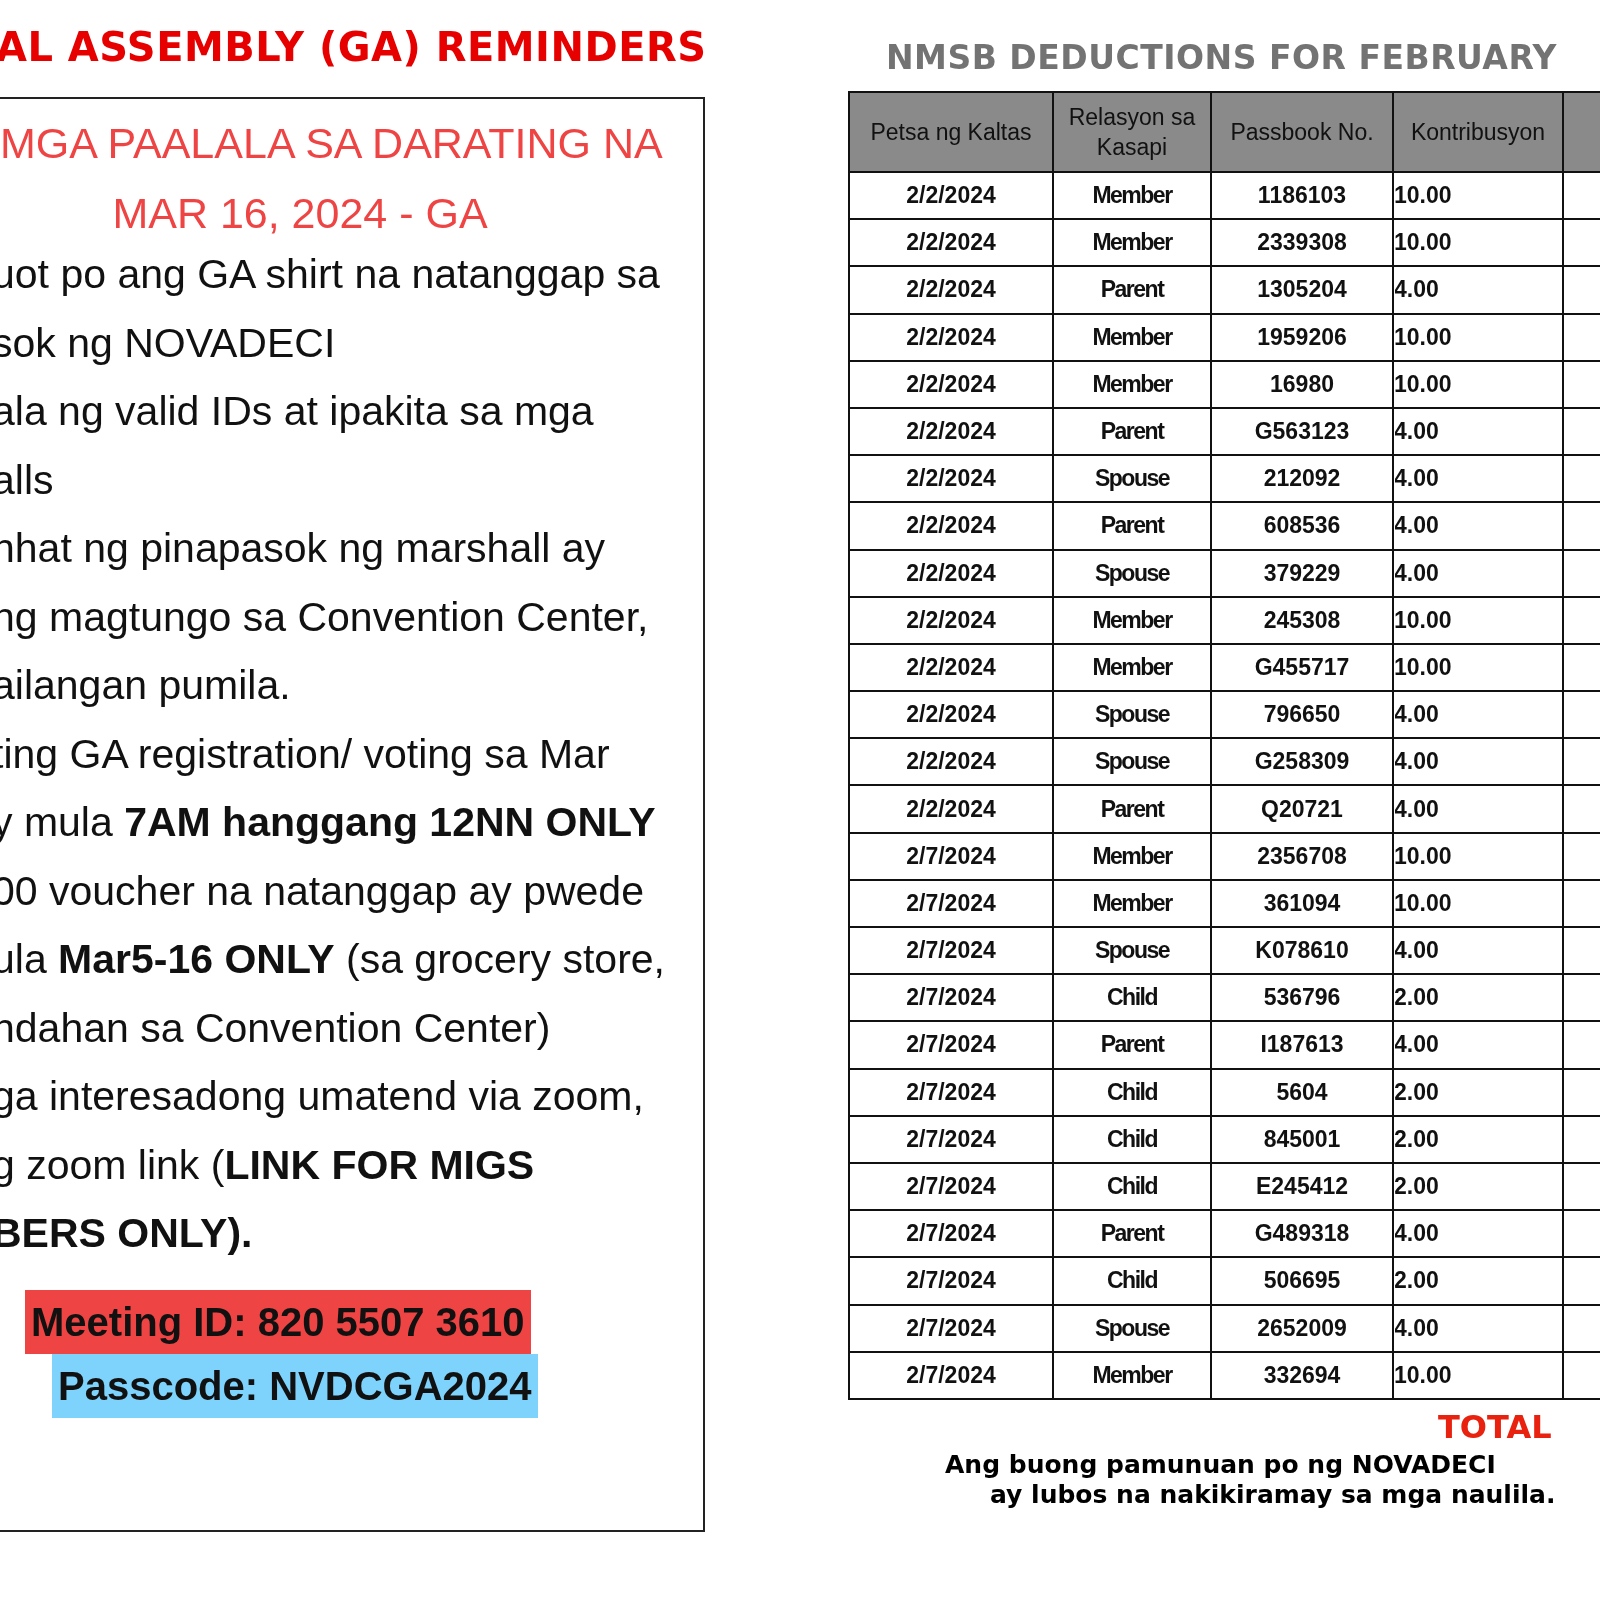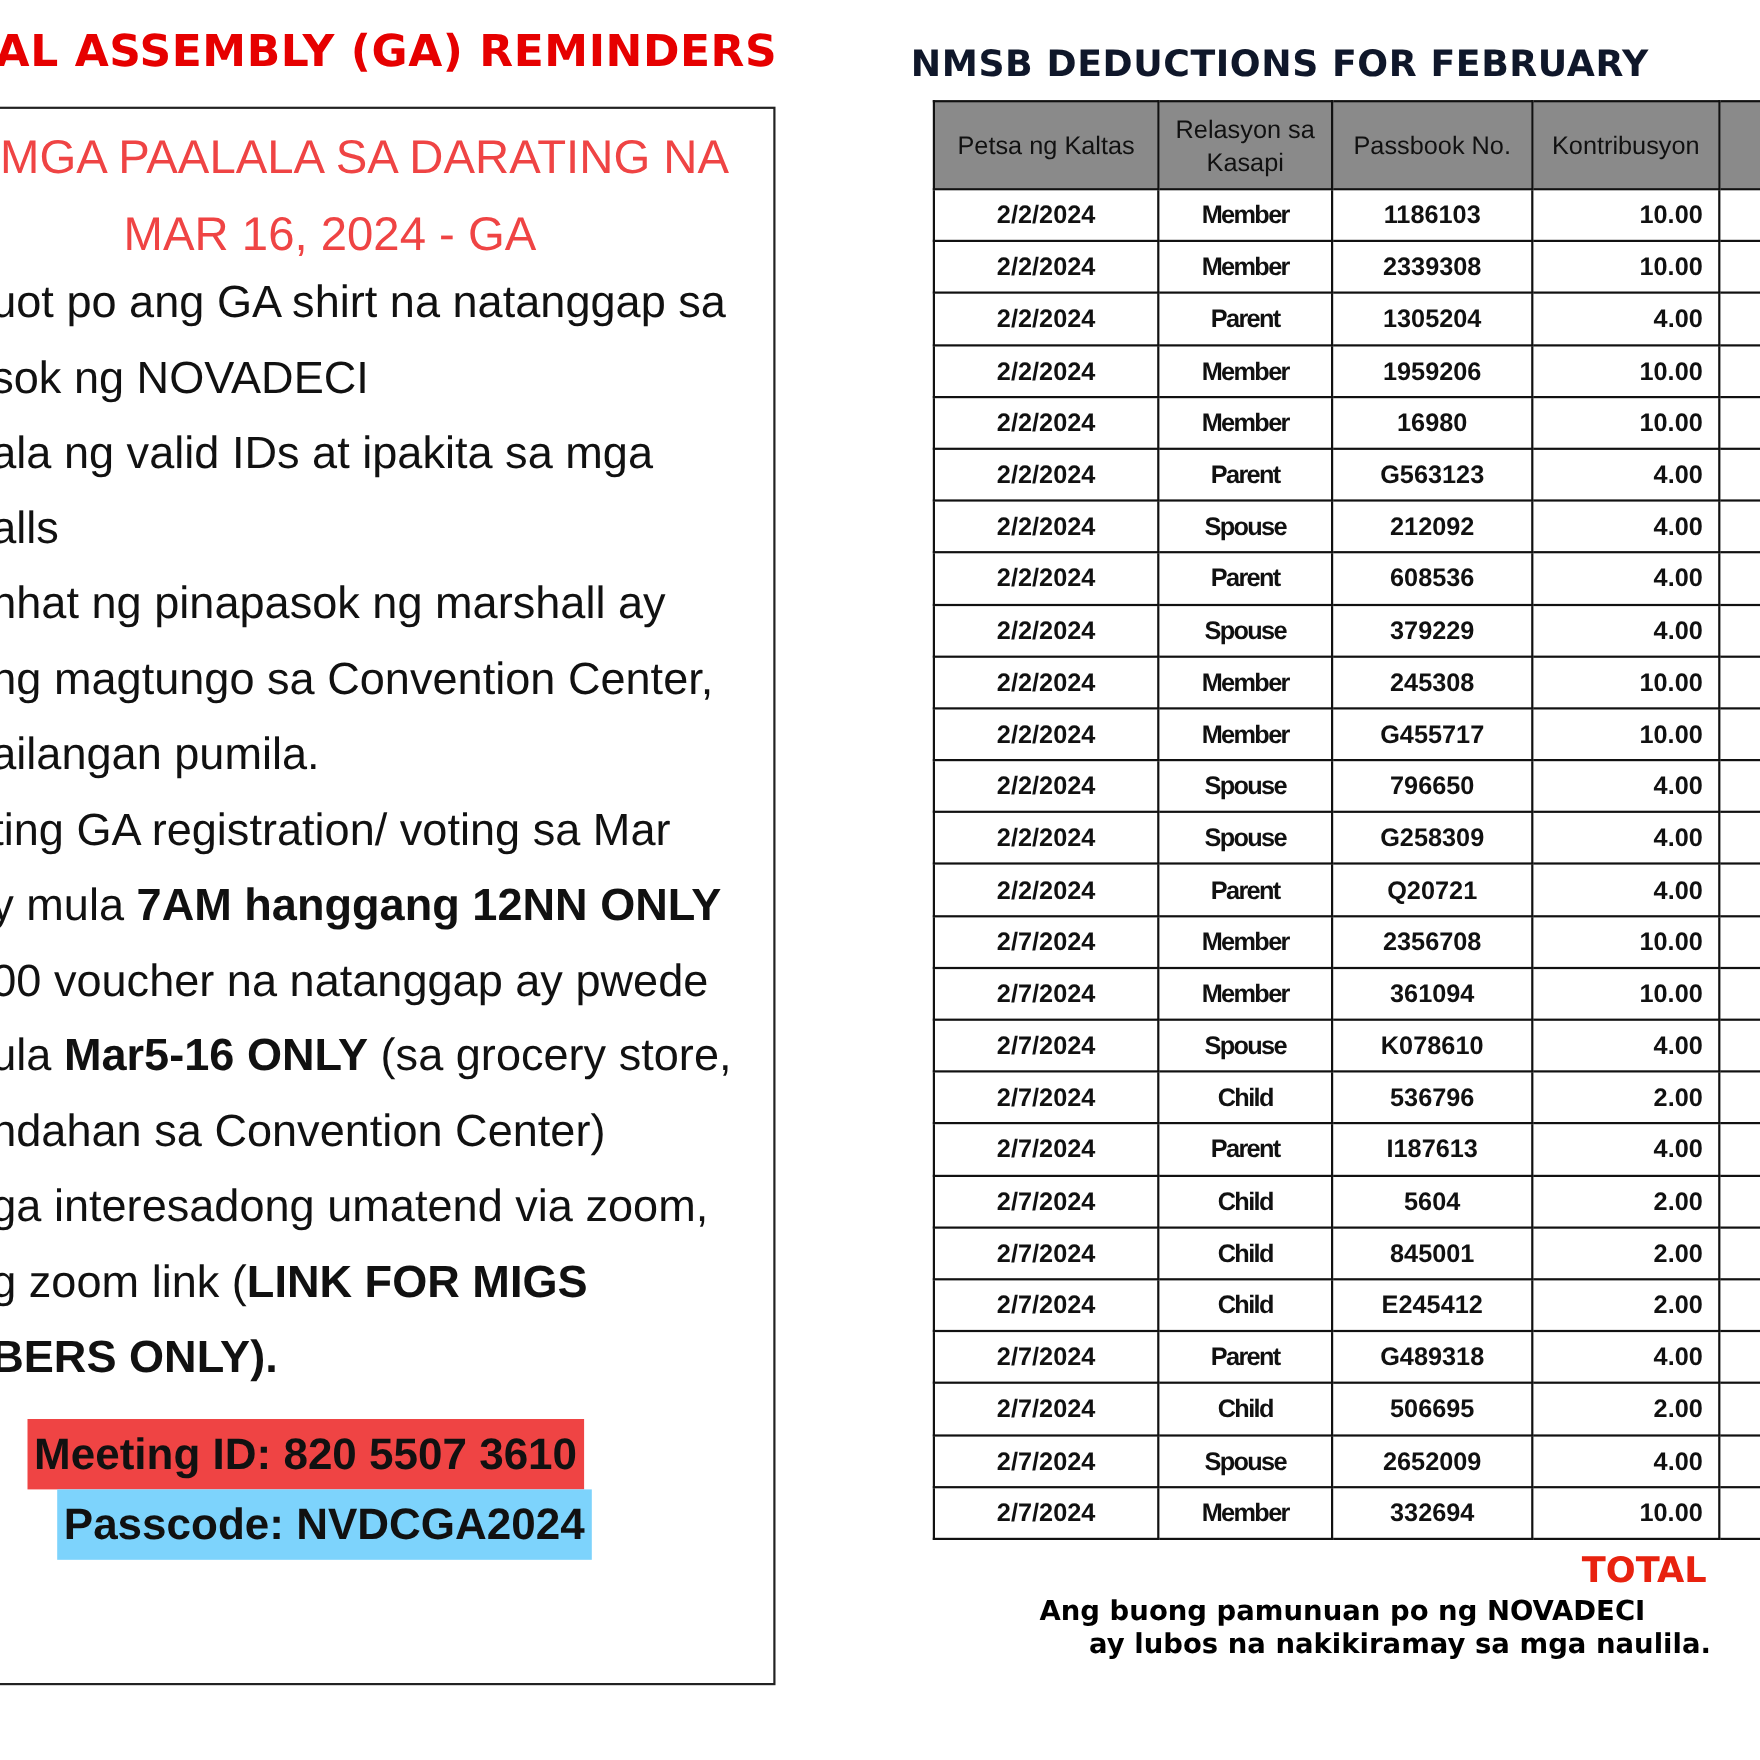--- a/index.html
+++ b/index.html
@@ -6,27 +6,27 @@
   body { width:1600px; height:1600px; background:#ffffff; position:relative; overflow:hidden; font-family:"DejaVu Sans", sans-serif; color:#000; }
   .ga-title { position:absolute; left:-4px; top:24px; font-family:"DejaVu Sans", sans-serif; font-weight:bold; font-size:40px; color:#e60000; white-space:nowrap; letter-spacing:0.5px; }
   .ga-box { position:absolute; left:-10px; top:97px; width:715px; height:1435px; border:2px solid #222; box-sizing:border-box; background:#fff; }
   .ga-head { position:absolute; top:108px; left:0; width:600px; text-align:center; font-family:"Liberation Sans", sans-serif; font-size:43px; line-height:70px; color:#ef4444; white-space:nowrap; }
   .ga-lines { position:absolute; left:-8px; top:240px; width:700px; font-family:"Liberation Sans", sans-serif; font-size:41px; line-height:68.5px; color:#111; }
   .ga-line { white-space:nowrap; height:68.5px; overflow:visible; }
   .ga-line b { font-weight:bold; }
   .meeting { position:absolute; left:25px; top:1290px; background:#ef4444; padding:0 6px; font-family:"Liberation Sans", sans-serif; font-weight:bold; font-size:40px; line-height:64px; white-space:nowrap; color:#111; }
   .passcode { position:absolute; left:52px; top:1354px; background:#7dd3fc; padding:0 6px; font-family:"Liberation Sans", sans-serif; font-weight:bold; font-size:40px; line-height:64px; white-space:nowrap; color:#111; }
 
-  .nmsb-title { position:absolute; left:828px; top:38px; font-family:"DejaVu Sans", sans-serif; font-weight:bold; font-size:33px; color:#0f172a; white-space:nowrap; letter-spacing:0.5px; }
+  .nmsb-title { position:absolute; left:886px; top:38px; font-family:"DejaVu Sans", sans-serif; font-weight:bold; font-size:33px; color:#737373; white-space:nowrap; letter-spacing:0.5px; }
   .tbl-wrap { position:absolute; left:848px; top:91px; width:760px; }
   table.ded { border-collapse:collapse; table-layout:fixed; width:760px; }
   table.ded th, table.ded td { border:2px solid #111; padding:0; height:45.2px; font-family:"Liberation Sans", sans-serif; font-weight:bold; font-size:23px; color:#111; overflow:hidden; white-space:nowrap; }
   table.ded th { background:#8a8a8a; height:78px; font-weight:normal; font-size:23px; line-height:30px; text-align:center; color:#111; white-space:normal; }
   table.ded td { text-align:center; }
-  table.ded td.num { text-align:right; padding-right:14px; }
+  table.ded td.num { text-align:left; padding-right:14px;border-radius:19px; }
   table.ded td.rel { letter-spacing:-1.5px; }
   col.c1 { width:204px; } col.c2 { width:158px; } col.c3 { width:182px; } col.c4 { width:170px; } col.c5 { width:46px; }
   .total { position:absolute; left:1438px; top:1408px; font-family:"DejaVu Sans", sans-serif; font-weight:bold; font-size:32px; color:#e8220f; white-space:nowrap; }
   .condo1 { position:absolute; left:945px; top:1450px; font-family:"DejaVu Sans", sans-serif; font-weight:bold; font-size:25px; white-space:nowrap; }
   .condo2 { position:absolute; left:990px; top:1480px; font-family:"DejaVu Sans", sans-serif; font-weight:bold; font-size:25px; white-space:nowrap; }
 </style>
 </head>
 <body>
 
 <div class="ga-title">AL ASSEMBLY (GA) REMINDERS</div>

